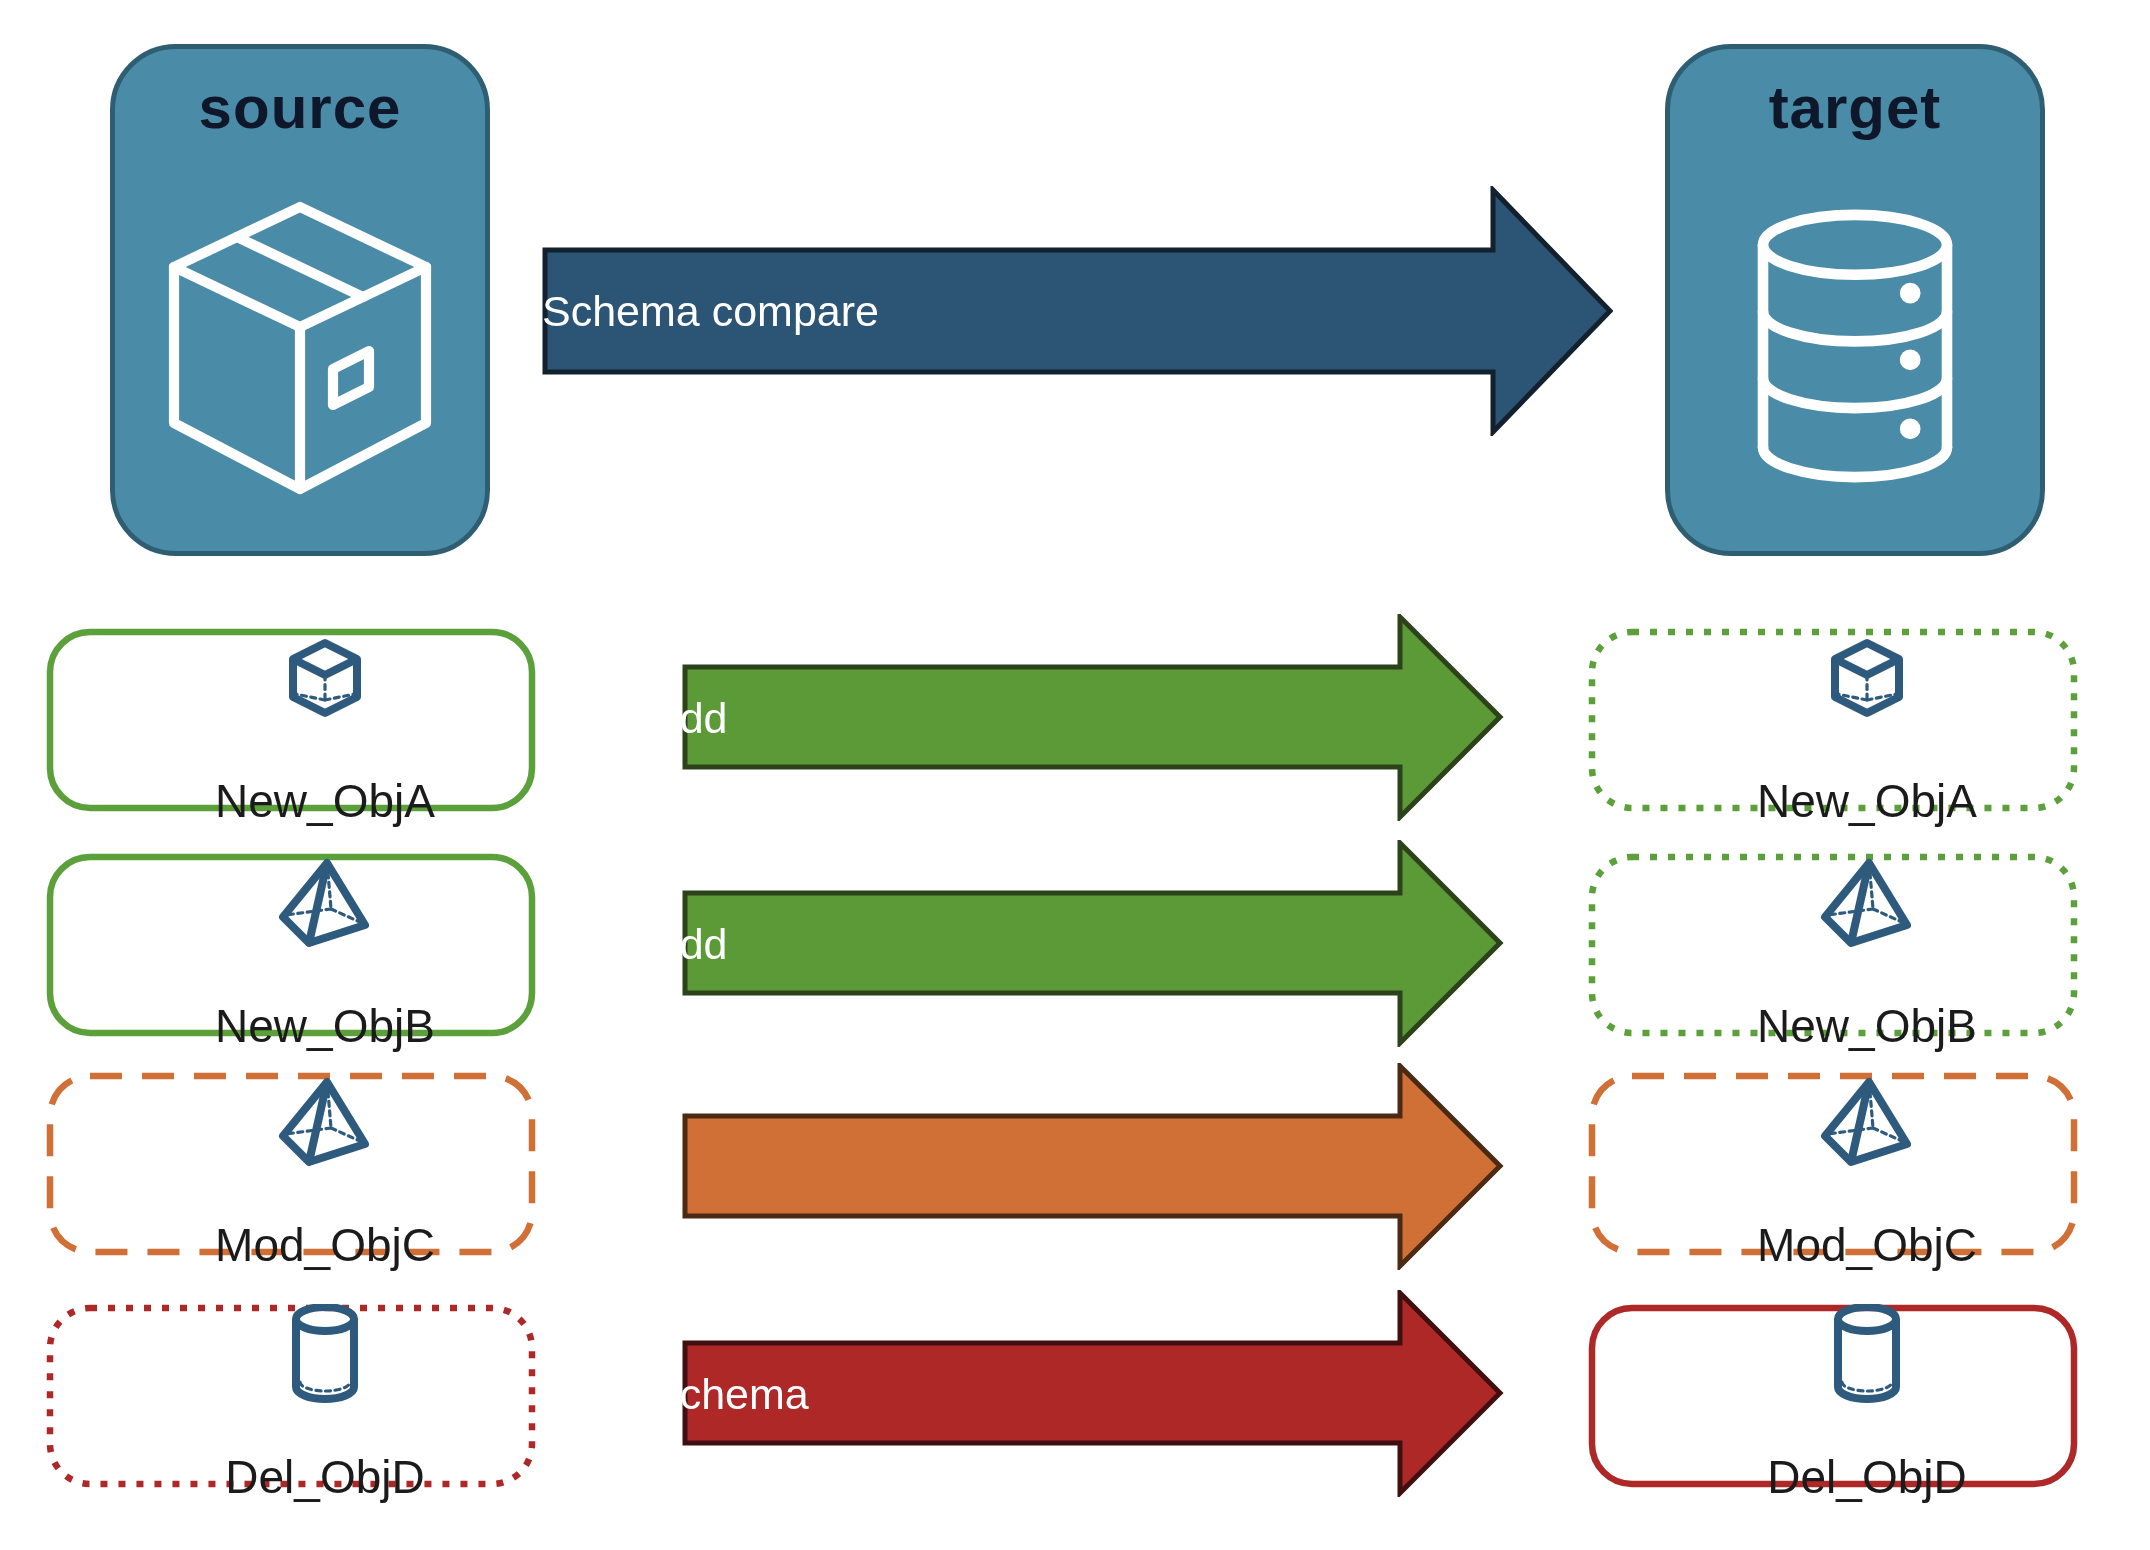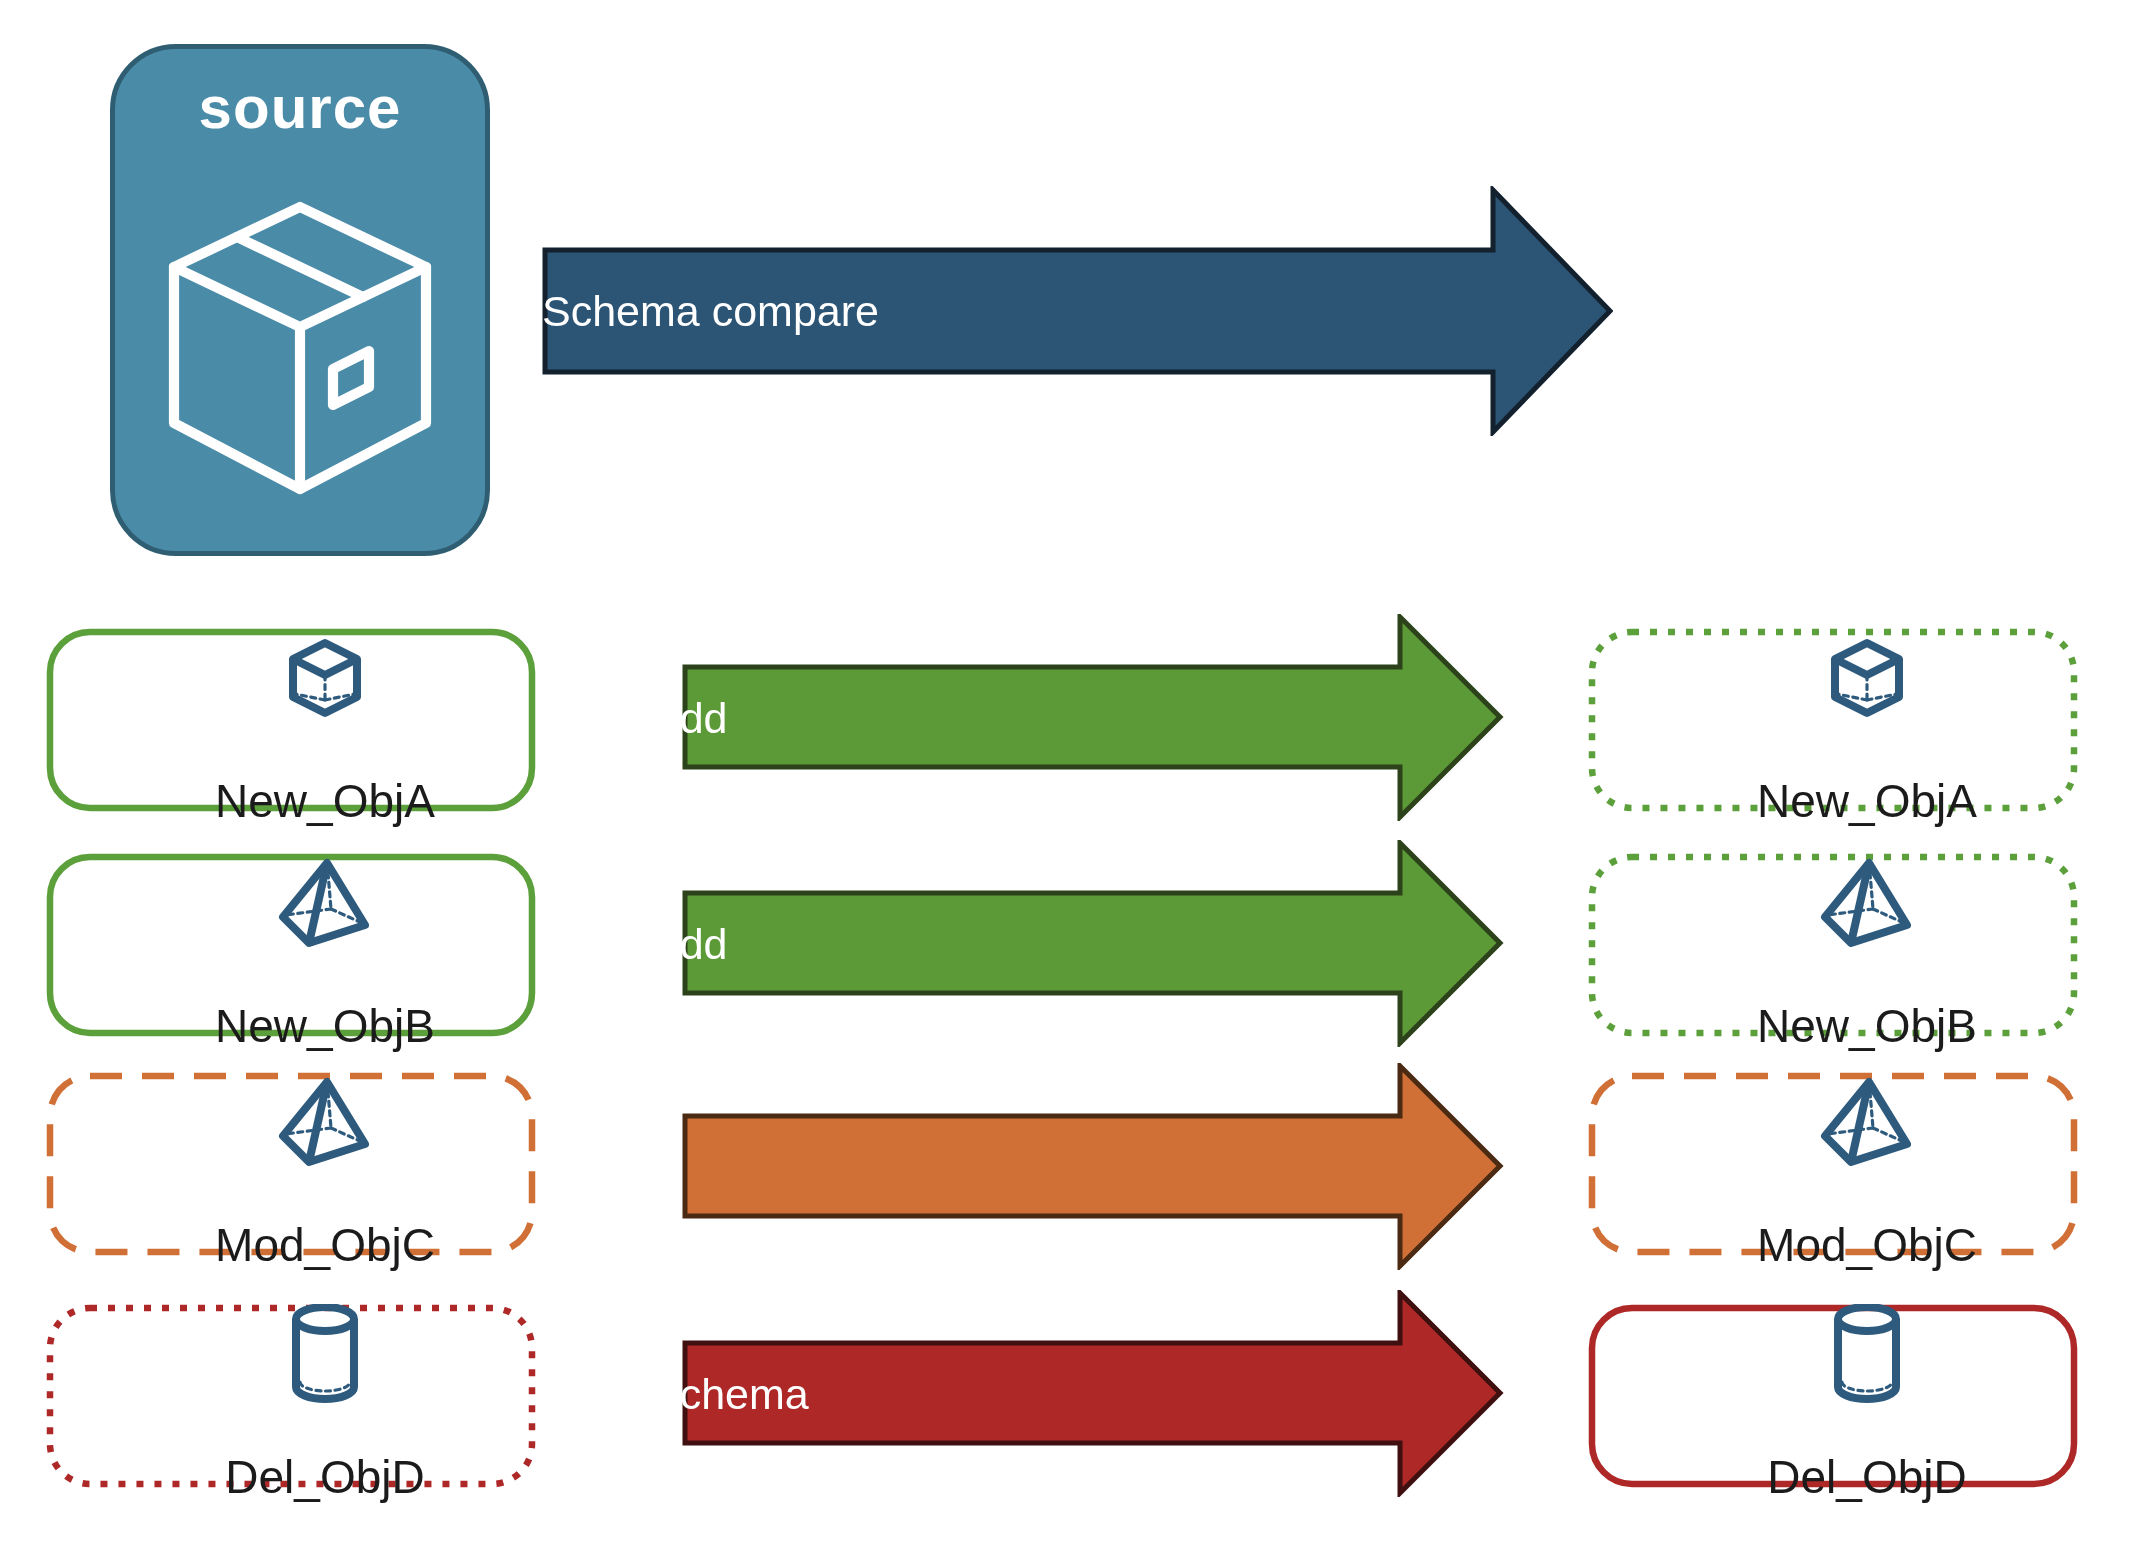--- a/index.html
+++ b/index.html
@@ -11,21 +11,21 @@
   
   .panel {
     position:absolute; width:380px; height:512px; box-sizing:border-box;
     border-radius:66px; background:var(--panel_blue);
     border:5px solid var(--panel_border);
   }
   #source-panel { left:110px; top:44px; }
   #target-panel { left:1665px; top:44px; }
   .panel-title {
     text-align:center; margin-top:24px; font-size:60px; font-weight:bold;
-    color:#ffffff; letter-spacing:1px;
+    color:#0f172a; letter-spacing:1px;
   }
   .panel-icon { position:absolute; left:50%; transform:translateX(-50%); top:152px; }
   .panel-stroke { fill:none; stroke:#ffffff; stroke-width:3.4; stroke-linejoin:round; stroke-linecap:round; }
   .db-stroke    { fill:none; stroke:#ffffff; stroke-width:4.6; stroke-linejoin:round; stroke-linecap:round; }
   .dot { fill:#ffffff; stroke:none; }
 
   
   .main-arrow { position:absolute; left:542px; top:186px; }
   .row-arrow  { position:absolute; left:682px; }
   .arrow-navy   polygon { fill:var(--arrow_blue); stroke:var(--arrow_blue_border); stroke-width:5; }
@@ -69,20 +69,36 @@
       <g class="panel-stroke">
         <polygon points="4,22 46,2 88,22 88,74 46,96 4,74"></polygon>
         <polyline points="4,22 46,42 88,22"></polyline>
         <line x1="46" y1="42" x2="46" y2="96"></line>
         <line x1="25" y1="12" x2="67" y2="32"></line>
         <polygon points="57,56 69,50 69,62 57,68"></polygon>
       </g>
     </svg>
   </div>
 
+  <div class="panel" id="target-panel">
+    <div class="panel-title">target</div>
+    <svg class="panel-icon" width="230" height="290" viewBox="0 0 100 120">
+      <g class="db-stroke">
+        <ellipse cx="50" cy="16" rx="40" ry="13"></ellipse>
+        <line x1="10" y1="16" x2="10" y2="104"></line>
+        <line x1="90" y1="16" x2="90" y2="104"></line>
+        <path d="M10,104 A40,13 0 0 0 90,104"></path>
+        <path d="M10,45 A40,13 0 0 0 90,45"></path>
+        <path d="M10,74 A40,13 0 0 0 90,74"></path>
+        <circle class="dot" cx="74" cy="37" r="4.5"></circle>
+        <circle class="dot" cx="74" cy="66" r="4.5"></circle>
+        <circle class="dot" cx="74" cy="96" r="4.5"></circle>
+      </g>
+    </svg>
+  </div>
 
   <svg class="main-arrow arrow-navy" width="1071" height="250" viewBox="0 0 1071 250">
     <polygon points="3,64 951,64 951,4 1068,125 951,246 951,186 3,186"></polygon>
   </svg>
   <div class="arrow-label" id="main-arrow-label">Schema compare</div>
 
   <div class="objbox" style="left:46px; top:628px;">
     <svg class="frame solid-green" width="490" height="184">
         <rect x="4" y="4" width="482" height="176" rx="40"></rect>
       </svg>

